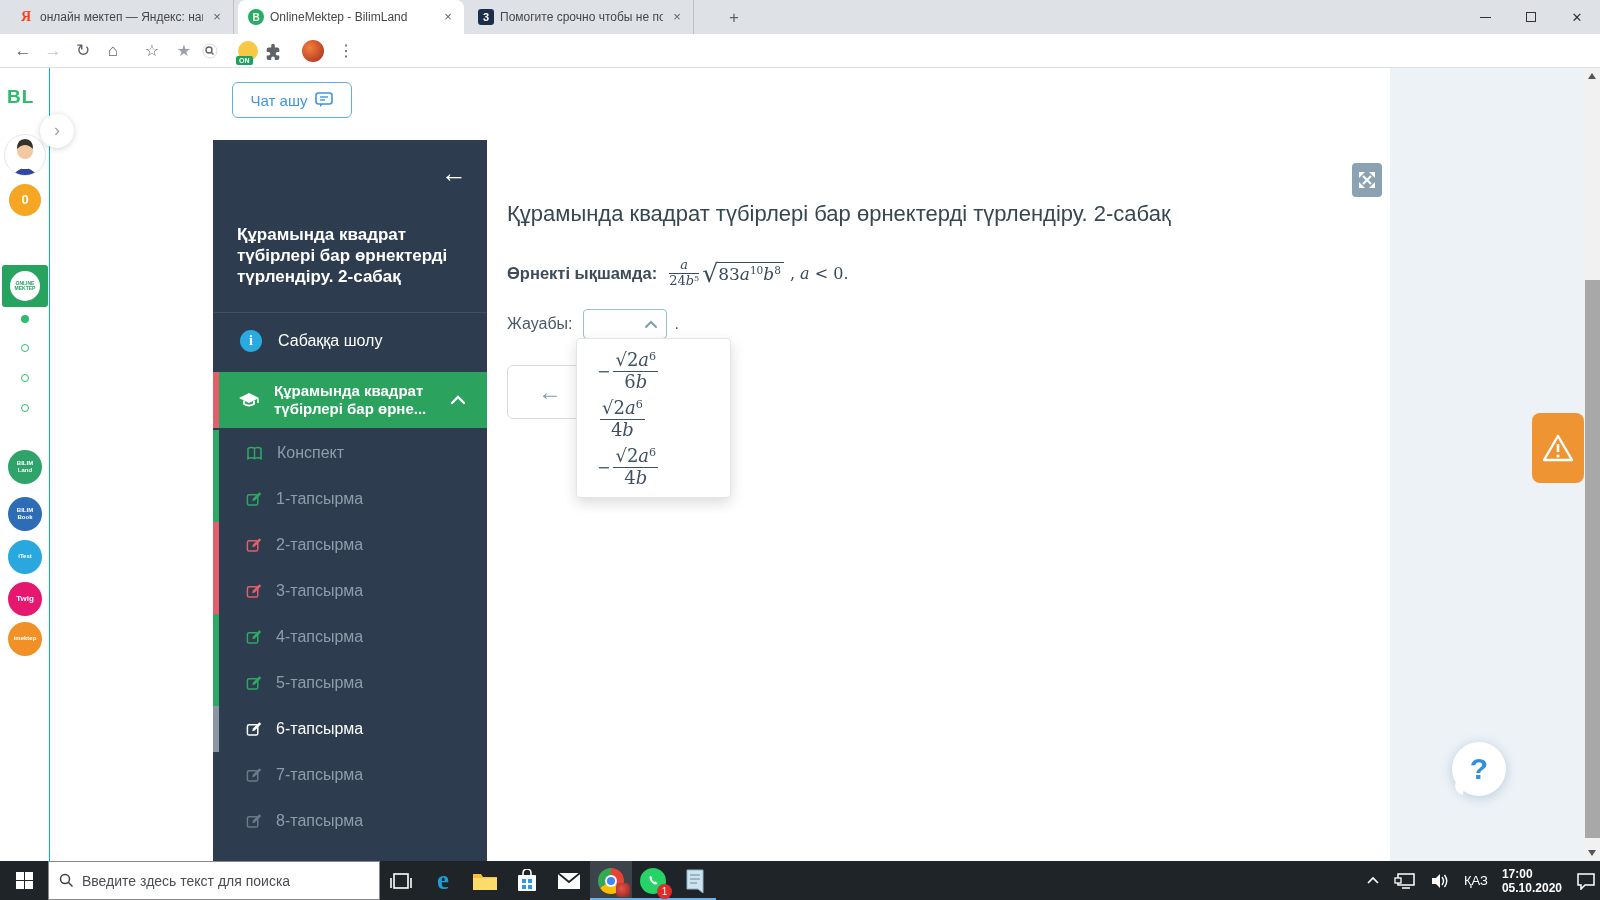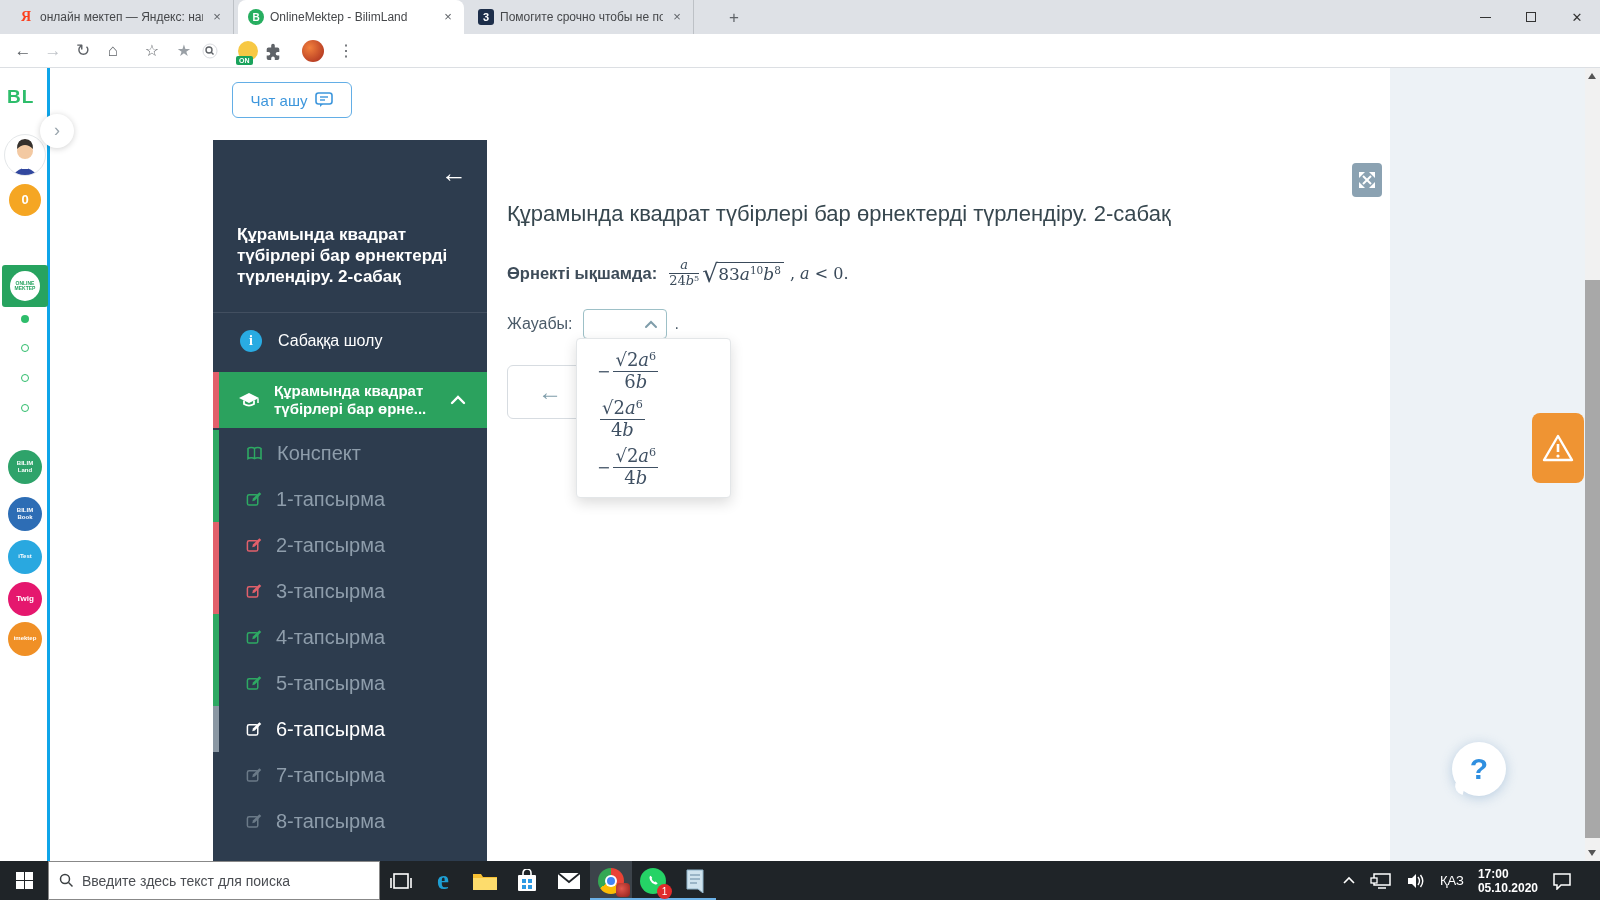--- a/index.html
+++ b/index.html
@@ -31,21 +31,21 @@
   .bar-right-ic { width:32px; text-align:center; color:#5f6368; font-size:16px; flex:none; }
   #ext-on { position:relative; width:20px; height:20px; background:#f7c844; border-radius:50%; margin:0 6px; flex:none; }
   #ext-on b { position:absolute; left:-2px; bottom:-4px; background:#1aa35c; color:#fff; font-size:7px; padding:1px 3px; border-radius:2px; }
   #avatar-btn { width:22px; height:22px; border-radius:50%; background:radial-gradient(circle at 35% 35%, #f2803c, #a5281c); margin:0 6px; flex:none; }
 
   
   #page { position:absolute; top:68px; left:0; width:1600px; height:793px; background:#fff; }
   #gray-col { position:absolute; left:1390px; top:0; width:195px; height:793px; background:#edf2f6; }
 
   
-  #rail { position:absolute; left:0; top:0; width:50px; height:793px; background:#fff; border-right:3px solid #0ea5e9; z-index:3; }
+  #rail { position:absolute; left:0; top:0; width:50px; height:793px; background:#fff; border-right:1px solid #0ea5e9; z-index:3; }
   #rail-logo { position:absolute; left:7px; top:18px; color:#2ebd6b; font-weight:bold; font-size:19px; letter-spacing:1px; }
   #rail-expand { position:absolute; left:40px; top:46px; width:34px; height:34px; background:#fff; border-radius:50%; box-shadow:0 1px 6px rgba(0,0,0,.18); color:#9aa5ad; font-size:18px; text-align:center; line-height:32px; z-index:4; }
   #rail-avatar { position:absolute; left:4px; top:66px; width:42px; height:42px; border-radius:50%; border:1px solid #e4e7e9; overflow:hidden; background:#fff; }
   #rail-count { position:absolute; left:9px; top:116px; width:32px; height:32px; border-radius:50%; background:#f5a623; color:#fff; font-weight:bold; font-size:13px; text-align:center; line-height:32px; }
   #rail-tile { position:absolute; left:2px; top:197px; width:46px; height:42px; background:#27a35f; border-radius:3px; display:flex; align-items:center; justify-content:center; }
   #rail-tile .ring { width:30px; height:30px; border-radius:50%; background:#fff; color:#27a35f; font-size:5px; font-weight:bold; text-align:center; display:flex; align-items:center; justify-content:center; line-height:1.1; }
   .rail-dot { position:absolute; left:21px; width:8px; height:8px; border-radius:50%; }
   .rail-dot.filled { background:#2ebd6b; }
   .rail-dot.hollow { border:1.5px solid #2ebd6b; background:#fff; }
   .rail-app { position:absolute; left:8px; width:34px; height:34px; border-radius:50%; color:#fff; font-size:6px; font-weight:bold; display:flex; align-items:center; justify-content:center; text-align:center; line-height:1.2; padding:2px; }
@@ -63,21 +63,21 @@
   #ls-overview .ic { width:22px; height:22px; background:#29abe2; border-radius:50%; color:#fff; font-family:"Liberation Serif",serif; font-weight:bold; font-size:14px; text-align:center; line-height:22px; margin:0 16px 0 27px; }
   #ls-overview .lbl { font-size:16px; color:#fff; }
   #ls-module { top:232px; height:56px; background:#2ba25e; font-weight:bold; }
   #ls-module .strip { position:absolute; left:0; top:0; width:6px; height:56px; background:#e2606b; }
   #ls-module .ic { margin:0 14px 0 25px; }
   #ls-module .lbl { width:170px; font-size:15px; line-height:18px; }
   #ls-module .chev { margin-left:6px; }
   .task { height:46px; }
   .task .strip { position:absolute; left:0; top:0; width:6px; height:46px; }
   .task .ic { margin:0 14px 0 33px; display:flex; }
-  .task .lbl { font-size:20px; color:#8e9dab; }
+  .task .lbl { font-size:16px; color:#8e9dab; }
   .task.st-green .strip { background:#2ea963; } .task.st-green .ic { color:#2ea963; }
   .task.st-red .strip { background:#e2606b; } .task.st-red .ic { color:#e2606b; }
   .task.st-cur .strip { background:#8a97a3; } .task.st-cur .ic { color:#fff; }
   .task.st-cur .lbl { color:#fff; }
   .task.st-none .ic { color:#6b7a88; }
 
   
   #heading { position:absolute; left:507px; top:133px; width:760px; font-size:22px; font-weight:500; color:#37474f; }
   #problem-row { position:absolute; left:507px; top:190px; display:flex; align-items:center; color:#3e4c59; }
   #prompt-label { font-weight:bold; font-size:16.5px; margin-right:12px; }
@@ -121,21 +121,21 @@
   #tb-search span { color:#4a4d52; font-size:14px; }
   .tb-ic { width:42px; display:flex; align-items:center; justify-content:center; position:relative; }
   .tb-ic.open { box-shadow:inset 0 -2px 0 #6cb2e8; }
   .tb-ic.focused { background:#3c434a; }
   #chrome-ball { width:26px; height:26px; border-radius:50%; background:conic-gradient(#ea4335 0 33%, #fbbc05 33% 66%, #34a853 66% 100%); position:relative; }
   #chrome-ball .inner { position:absolute; left:7px; top:7px; width:12px; height:12px; border-radius:50%; background:#fff; }
   #chrome-ball .core { position:absolute; left:9px; top:9px; width:8px; height:8px; border-radius:50%; background:#4285f4; }
   #chrome-badge { position:absolute; right:2px; bottom:3px; width:14px; height:14px; border-radius:4px; background:radial-gradient(circle at 40% 40%, #e2574c, #8e1f1a); }
   #wa-ball { width:26px; height:26px; border-radius:50%; background:#25d366; display:flex; align-items:center; justify-content:center; }
   #wa-badge { position:absolute; right:2px; bottom:1px; width:15px; height:15px; border-radius:50%; background:#e02b2b; color:#fff; font-size:10px; text-align:center; line-height:15px; }
-  #tray { margin-left:auto; display:flex; align-items:center; gap:14px; padding-right:28px; color:#fff; }
+  #tray { margin-left:auto; display:flex; align-items:center; gap:14px; padding-right:4px; color:#fff; }
   #tray-lang { font-size:13px; }
   #tray-clock { font-size:12px; text-align:left; line-height:14px;font-weight:bold; }
 
   svg { display:block; }
 </style>
 </head>
 <body>
 
 <div id="tabstrip">
   <div class="tab inactive" style="left:8px">

